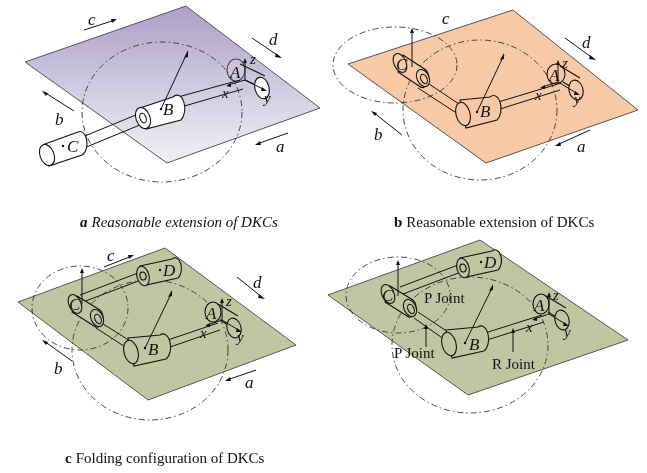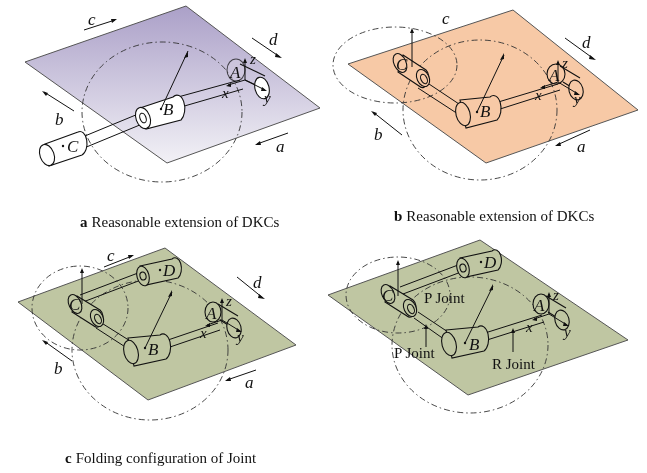--- a/index.html
+++ b/index.html
@@ -86,21 +86,21 @@
       <line class="ln" x1="74" y1="111" x2="44" y2="92"></line>
         <polygon points="42,91 48,93 46,96" fill="#111"></polygon>
       <text class="lbl" x="55" y="125">b</text>
     </g>
     <g>
       <line class="ln" x1="288" y1="133" x2="257" y2="144"></line>
         <polygon points="255,145 260,141 261,145" fill="#111"></polygon>
       <text class="lbl" x="276" y="152">a</text>
     </g>
   </svg>
-  <div class="caption" style="left:80px;top:214px;">
+  <div class="caption" style="left:80px;top:214px;font-style:italic;">
     <b>a</b><span>Reasonable extension of DKCs</span>
   </div>
 </div>
 
 <div class="panel" style="left:320px;top:0;width:327px;height:240px;">
   <svg width="327" height="200">
     <polygon points="28,64 193,10 318,110 166,163" fill="#f7c9a6" class="edge"></polygon>
     <ellipse class="dash" cx="75" cy="65" rx="62" ry="38"></ellipse>
     <ellipse class="dash" cx="160" cy="110" rx="77" ry="70"></ellipse>
 
@@ -156,21 +156,21 @@
       <line class="ln" x1="82" y1="135" x2="53" y2="112"></line>
         <polygon points="51,111 57,113 55,116" fill="#111"></polygon>
       <text class="lbl" x="54" y="140">b</text>
     </g>
     <g>
       <line class="ln" x1="270" y1="130" x2="237" y2="145"></line>
         <polygon points="235,146 240,142 241,146" fill="#111"></polygon>
       <text class="lbl" x="257" y="152">a</text>
     </g>
   </svg>
-  <div class="caption" style="left:45px;top:208px;padding-left:29px;">
+  <div class="caption" style="left:45px;top:214px;padding-left:29px;">
     <b>b</b><span>Reasonable extension of DKCs</span>
   </div>
 </div>
 
 <div class="panel" style="left:0;top:240px;width:320px;height:233px;">
   <svg width="320" height="200">
     <polygon points="18,62 165,8 296,105 148,160" fill="#bfc6a2" class="edge"></polygon>
     <ellipse class="dash" cx="80" cy="68" rx="48" ry="42"></ellipse>
     <ellipse class="dash" cx="150" cy="110" rx="78" ry="70"></ellipse>
 
@@ -240,21 +240,21 @@
         <polygon points="42,100 48,102 46,105" fill="#111"></polygon>
       <text class="lbl" x="54" y="134">b</text>
     </g>
     <g>
       <line class="ln" x1="256" y1="130" x2="227" y2="140"></line>
         <polygon points="225,141 230,137 231,141" fill="#111"></polygon>
       <text class="lbl" x="245" y="148">a</text>
     </g>
   </svg>
   <div class="caption" style="left:65px;top:210px;">
-    <b>c</b><span>Folding configuration of Joint</span>
+    <b>c</b><span>Folding configuration of DKCs</span>
   </div>
 </div>
 
 <div class="panel" style="left:320px;top:240px;width:327px;height:233px;">
   <svg width="327" height="200">
     <polygon points="8,55 160,0 308,100 148,155" fill="#bfc6a2" class="edge"></polygon>
     <ellipse class="dash" cx="78" cy="55" rx="52" ry="38"></ellipse>
     <ellipse class="dash" cx="150" cy="105" rx="78" ry="68"></ellipse>
 
     <line class="ln" x1="80" y1="47" x2="138" y2="25"></line>

